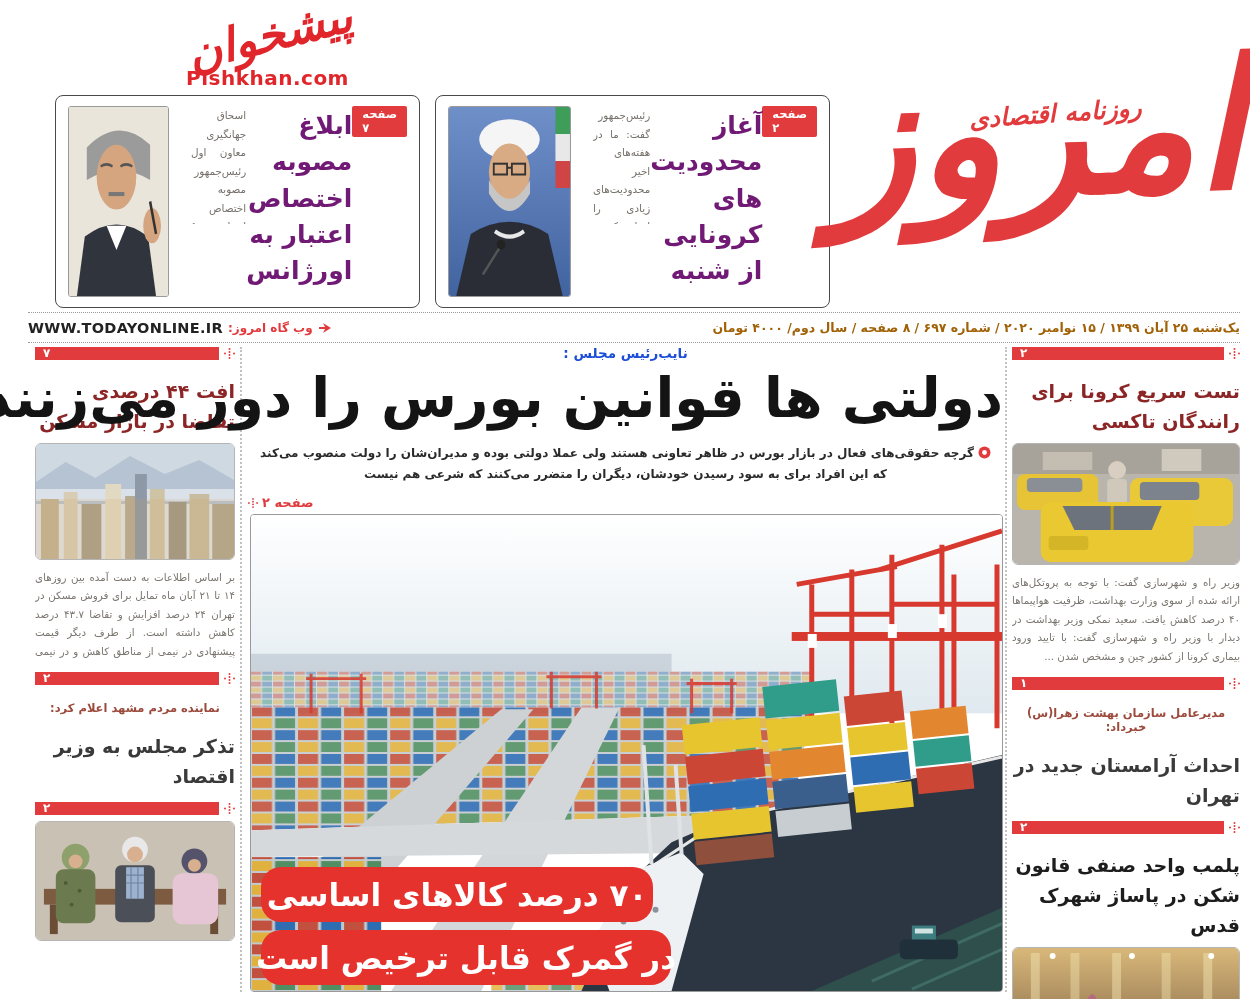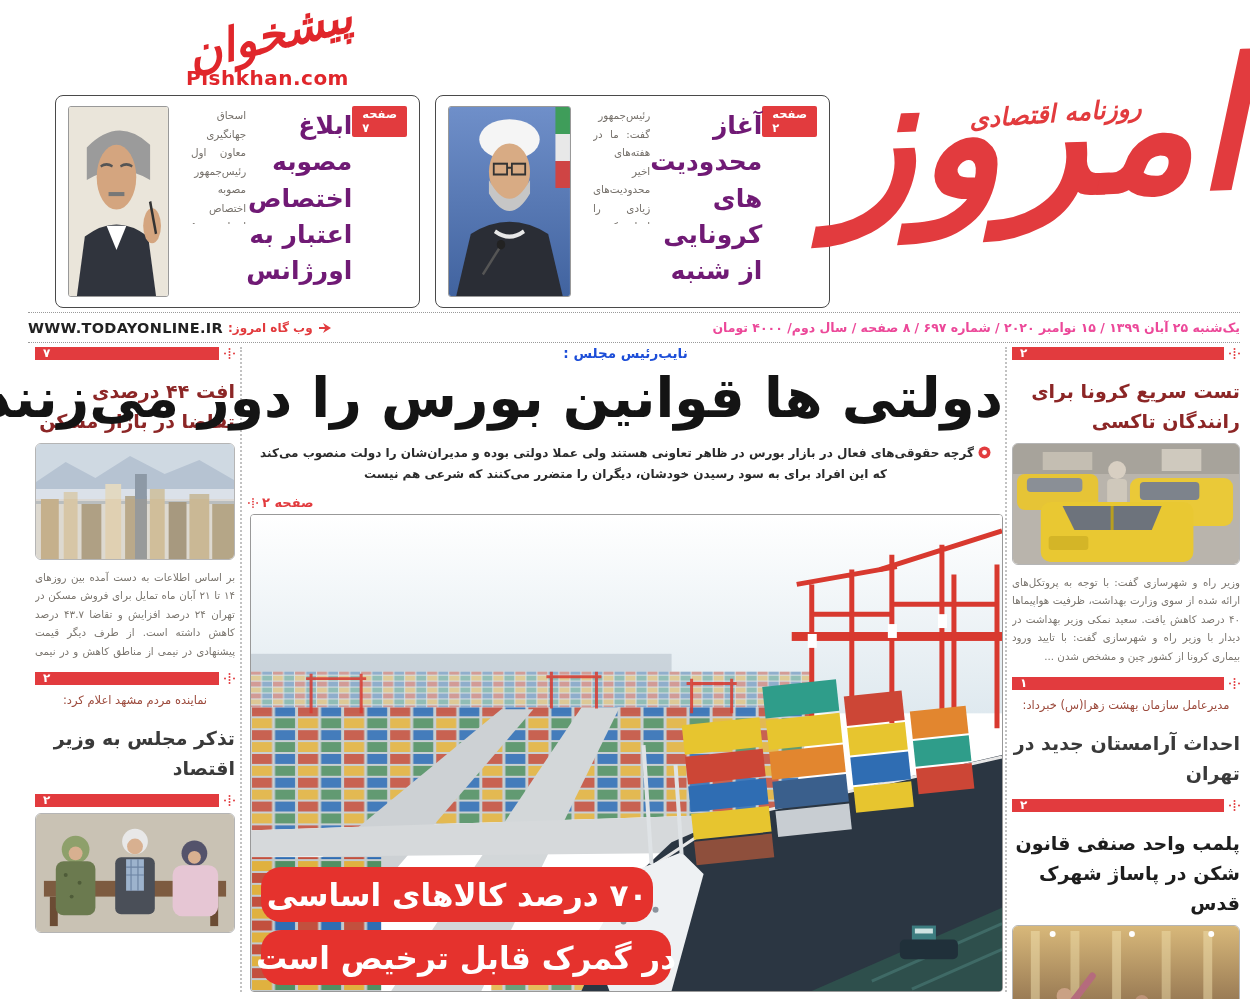--- a/index.html
+++ b/index.html
@@ -24,35 +24,35 @@
   .topbox-photo svg{width:100%;height:100%;display:block;}
   
   .masthead-title{position:absolute;top:48px;right:6px;font-size:178px;font-weight:bold;font-style:italic;
                   color:#e23b3e;line-height:.95;transform:rotate(-2deg);z-index:2;}
   .masthead-tagline{position:absolute;top:99px;right:108px;font-size:25px;font-weight:bold;font-style:italic;
                     color:#e23b3e;transform:rotate(-4deg);z-index:3;}
   
   .dateband{position:absolute;top:312px;left:28px;width:1212px;height:31px;
             border-top:1.5px dotted #9a9a9a;border-bottom:1.5px dotted #9a9a9a;
             display:flex;direction:rtl;align-items:center;justify-content:space-between;box-sizing:border-box;}
-  .date-text{font-size:12.5px;color:#ec4899;font-weight:bold;}
+  .date-text{font-size:12.5px;color:#a16207;font-weight:bold;}
   .site{display:flex;align-items:center;gap:5px;direction:rtl;}
   .site-label{color:#e23b3e;font-size:12px;font-weight:bold;}
   .site-url{color:#222;font-size:14.5px;font-weight:800;letter-spacing:.3px;direction:ltr;}
   
   .vsep{position:absolute;top:347px;height:645px;width:0;border-left:2px dotted #c2c2c2;}
   
   .col{position:absolute;top:347px;direction:rtl;}
   .col.left{left:35px;width:200px;}
   .col.right{left:1012px;width:228px;}
   .bar-row{display:flex;direction:ltr;align-items:center;gap:5px;margin-bottom:6px;}
   .bar{flex:1;background:#e23b3e;height:13px;display:flex;align-items:center;}
   .bar-num{color:#fff;font-size:12px;font-weight:bold;padding:0 8px;line-height:13px;}
   .cross{flex:0 0 auto;display:block;}
-  .col-kicker{font-size:11.5px;color:#9c4a3c;font-weight:normal;text-align:center;margin:8px 0 2px;}
+  .col-kicker{font-size:11.5px;color:#9c4a3c;font-weight:bold;text-align:center;margin:16px 0 2px;}
   .col-head{font-size:19px;font-weight:800;color:#1d1d1d;text-align:right;line-height:1.6;margin:16px 0 6px;}
   .col-head.maroon{color:#8c2626;}
   .col-head.light{font-weight:600;color:#3a3a3a;}
   .col-photo{width:100%;border:1px solid #b5b5b5;border-radius:6px;overflow:hidden;margin:6px 0 8px;box-sizing:border-box;}
   .col-photo svg{width:100%;display:block;}
   .col-body{font-size:10.3px;color:#7a756e;text-align:justify;line-height:1.8;max-height:92px;overflow:hidden;margin-bottom:12px;}
   
   .center-col{position:absolute;left:248px;top:345px;width:755px;direction:rtl;}
   .lead-kicker{text-align:center;font-size:13.5px;font-weight:bold;color:#1d4ed8;}
   .lead-headline{text-align:center;font-size:55px;font-weight:800;color:#141414;letter-spacing:-1px;

